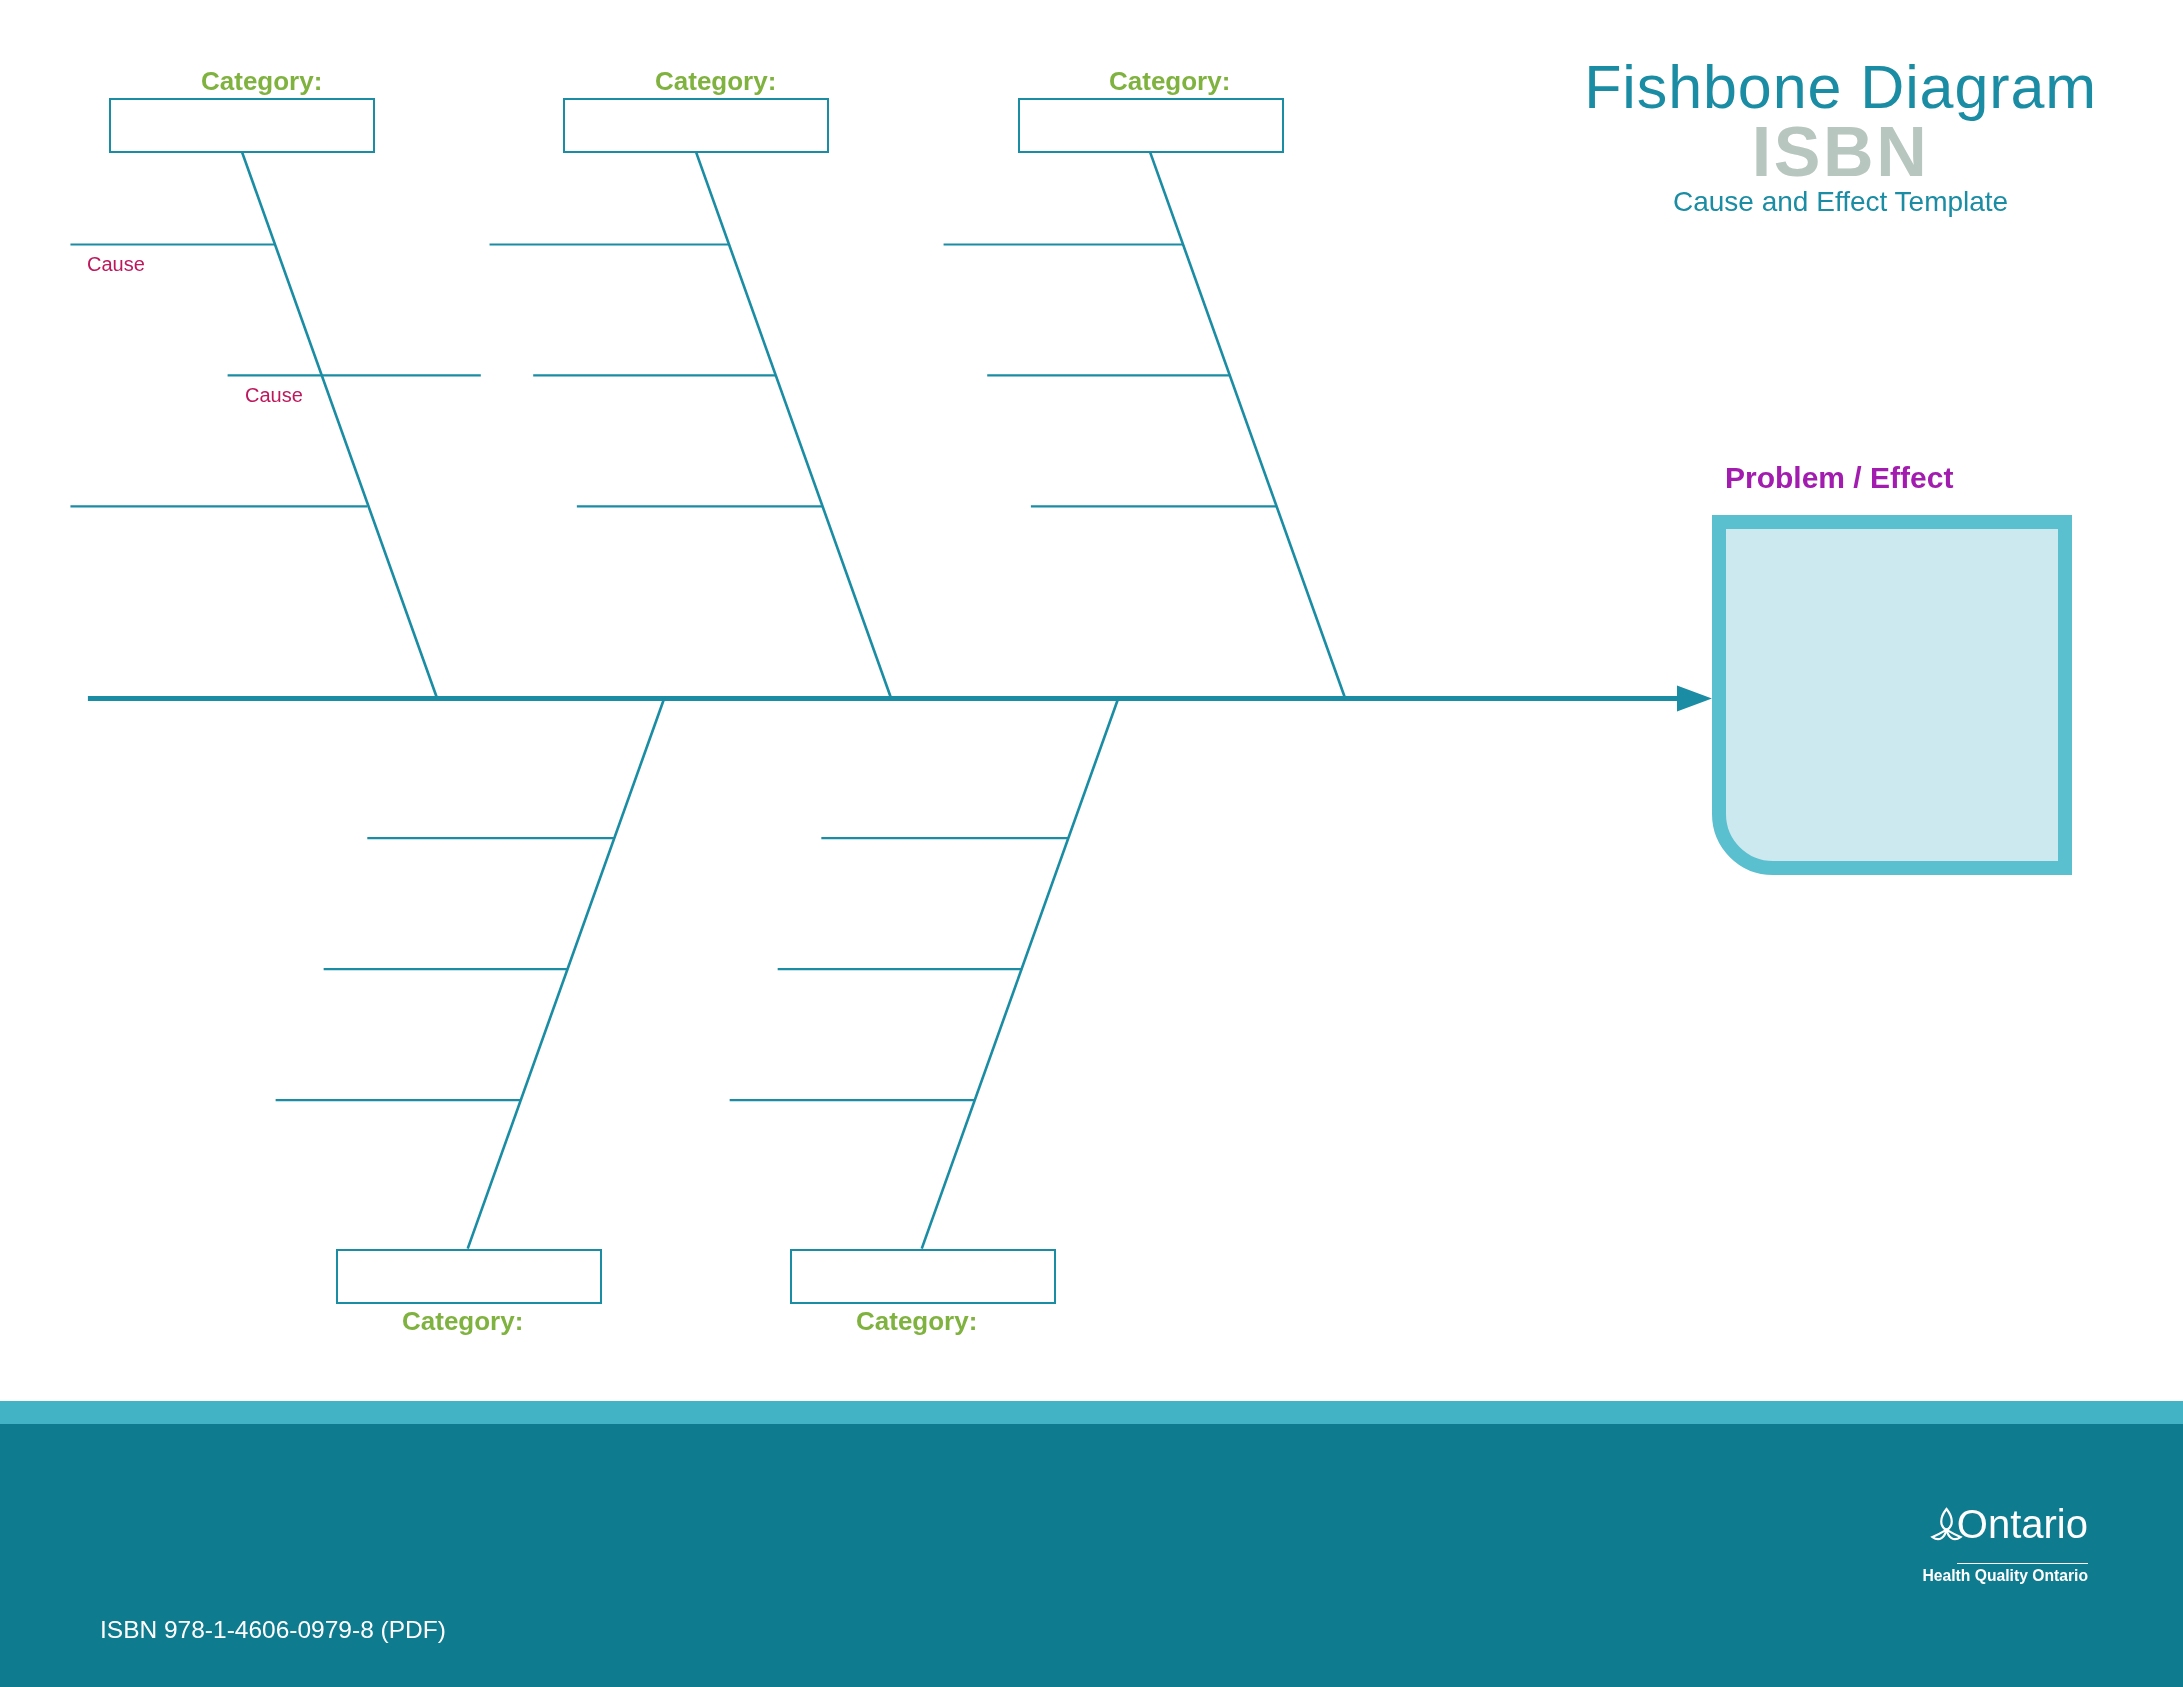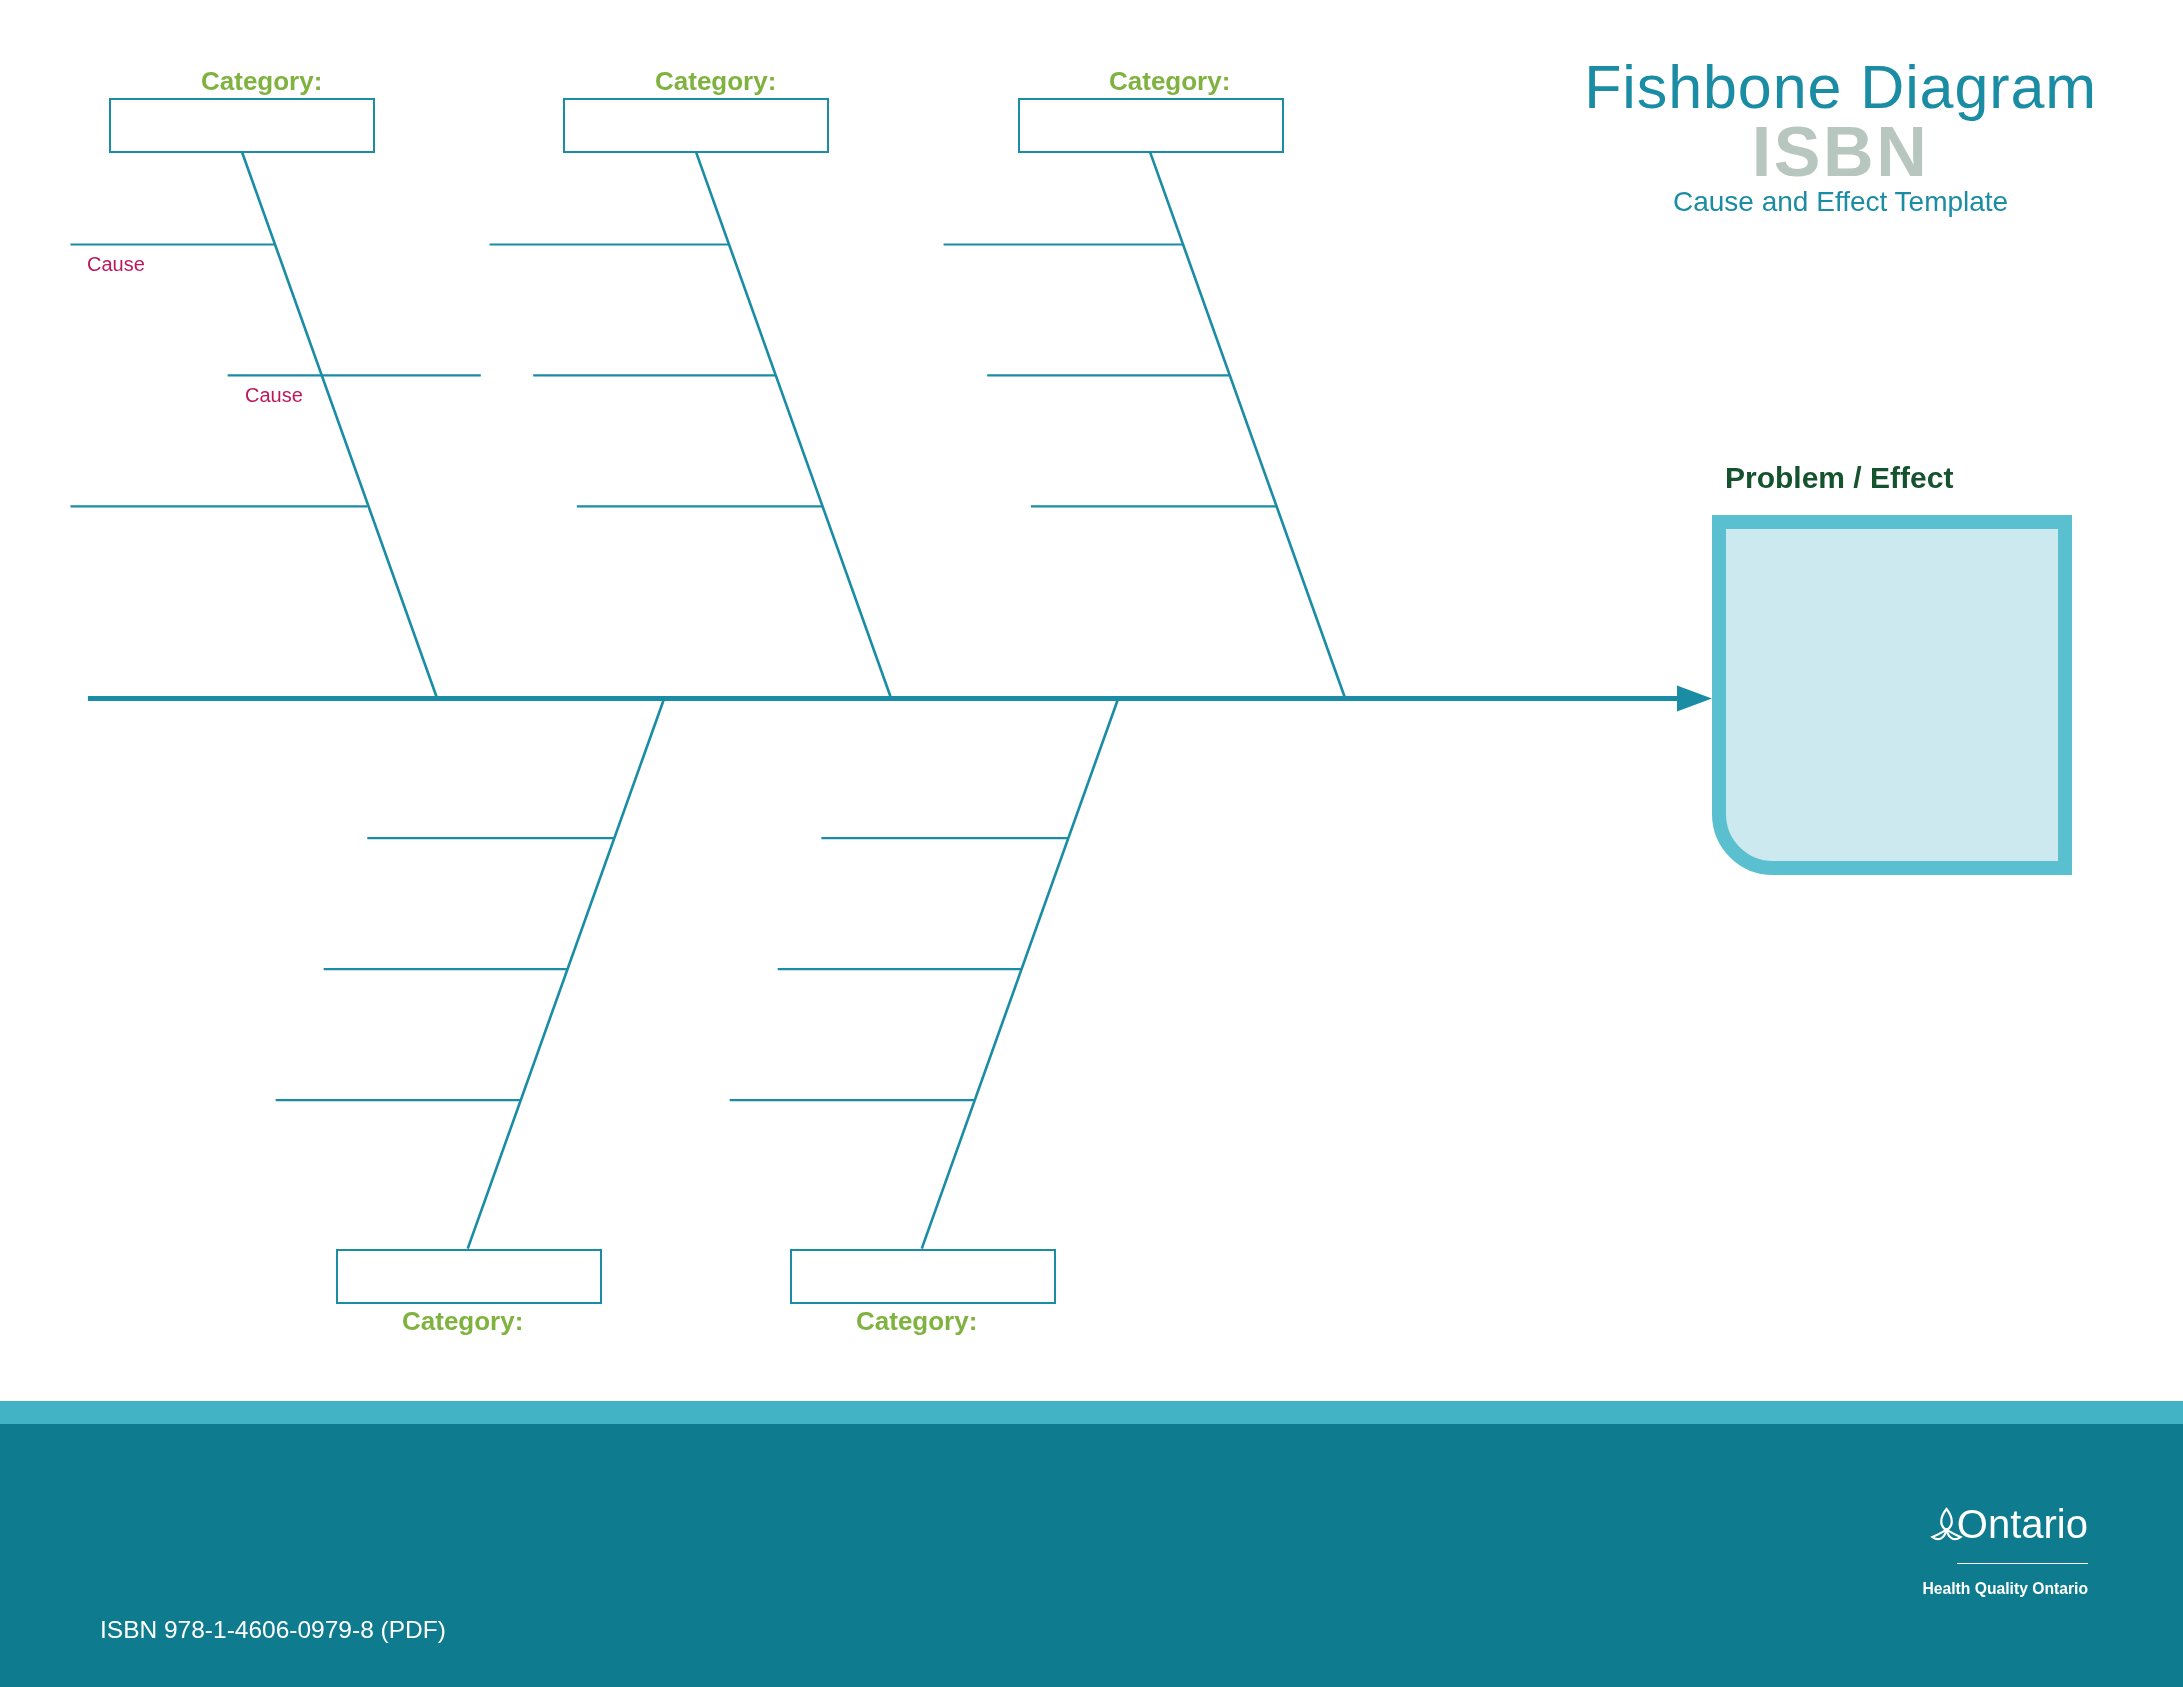--- a/index.html
+++ b/index.html
@@ -1,31 +1,31 @@
 <!DOCTYPE html>
 <html style="font-size:14px"><head>
 <meta charset="utf-8">
 <style>
   html,body{margin:0;padding:0;width:2184px;height:1687px;font-family:Arial,Helvetica,sans-serif;background:#fff;overflow:hidden}
   .page{position:relative;width:2184px;height:1687px}
   .title-block{position:absolute;right:87px;top:52px;text-align:center}
   .title-line1{font-size:61px;font-weight:400;color:#1a8ca3;letter-spacing:0.9px}
   .title-line2{font-size:70px;font-weight:900;color:#b7c6be;letter-spacing:2.6px;margin-top:-10.5px}
   .subtitle{font-size:28px;color:#1a8ca3;margin-top:-5.2px}
-  .problem-label{position:absolute;font-size:30px;font-weight:700;color:#14532d}
+  .problem-label{position:absolute;font-size:30px;font-weight:700;color:#a21caf}
   .problem-box{position:absolute;width:332px;height:332px;background:#cbe9ef;border:14px solid #5abfce;border-bottom-left-radius:61px}
   .cat-box{position:absolute;width:262px;height:51px;border:2.6px solid #1a8ca3;background:#fff}
   .cat-label{position:absolute;font-size:26px;font-weight:700;color:#7fb23f}
   .cause-label{position:absolute;font-size:20px;color:#be185d}
   .footer-top{position:absolute;left:0;width:100%;height:23px;background:#42b3c4}
   .footer-main{position:absolute;left:0;width:100%;background:#0e7b8f}
   .isbn{position:absolute;color:#fff;font-size:24.5px}
   .logo{position:absolute;color:#fff;text-align:right}
   .logo-name{font-size:40px;font-weight:400;border-bottom:1.7px solid #fff;padding-bottom:16px;display:inline-block}
-  .logo-sub{font-size:15.7px;font-weight:700;display:block;margin-top:16px}
+  .logo-sub{font-size:15.7px;font-weight:700;display:block;margin-top:3px}
   svg{position:absolute;left:0;top:0}
 </style>
 </head>
 <body>
 
 <div class="page">
 
   <div class="title-block">
     <div class="title-line1">Fishbone Diagram</div>
     <div class="title-line2">ISBN</div>

